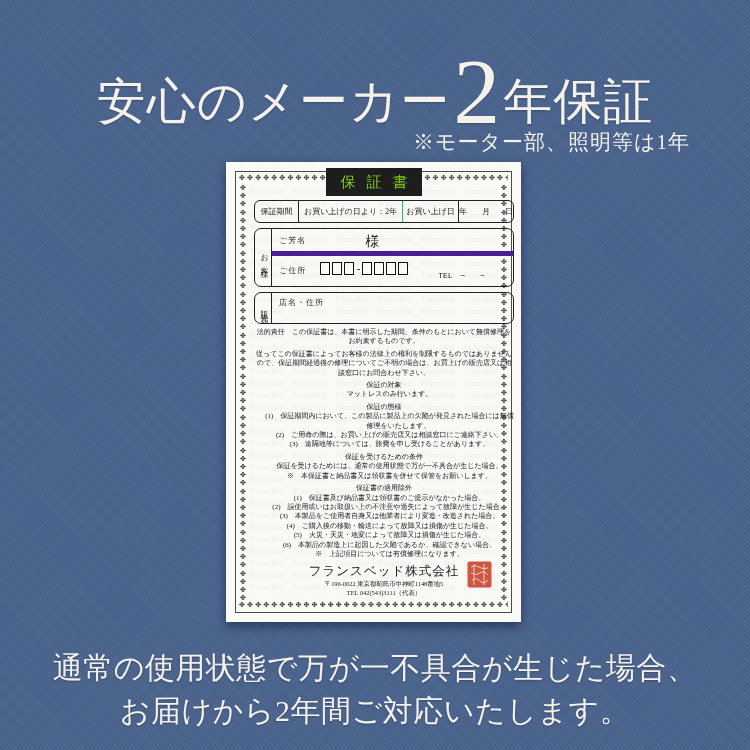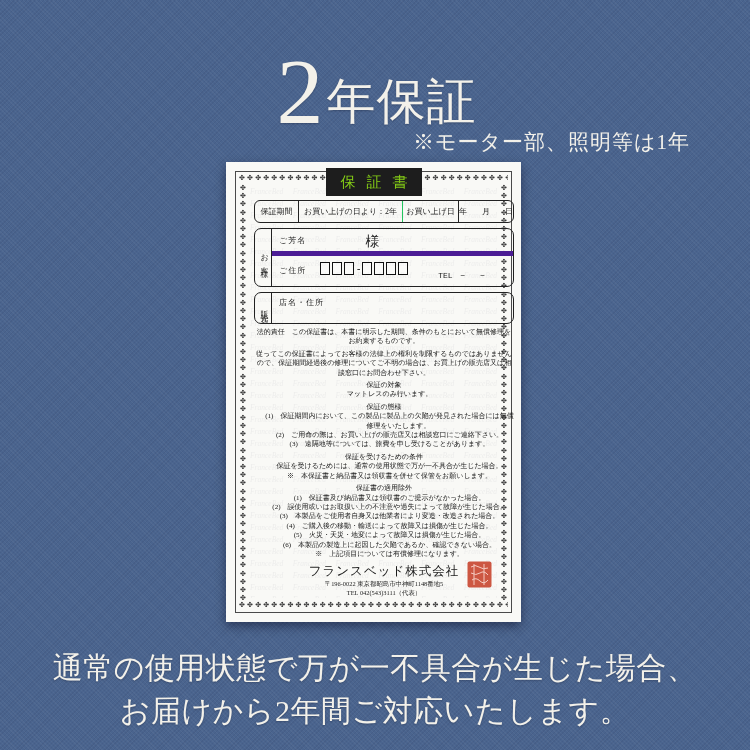--- a/index.html
+++ b/index.html
@@ -110,20 +110,21 @@
     position:absolute; top:646px; left:0; right:0;
     text-align:center; color:#f3f1ea; font-size:30px; line-height:43px;
     letter-spacing:0.5px; text-shadow:0 1px 2px rgba(0,0,20,0.25);
     white-space:nowrap;
   }
 </style>
 </head>
 <body>
 
 <div class="headline">
+  <span class="t-small">安心のメーカー</span>
     <span class="t-big">2</span>
     <span class="t-small">年保証</span>
 </div>
 <div class="subhead">※モーター部、照明等は1年</div>
 
 <div class="cert">
   <div class="watermark">FranceBed FranceBed FranceBed FranceBed FranceBed FranceBed FranceBed FranceBed FranceBed FranceBed FranceBed FranceBed FranceBed FranceBed FranceBed FranceBed FranceBed FranceBed FranceBed FranceBed FranceBed FranceBed FranceBed FranceBed FranceBed FranceBed FranceBed FranceBed FranceBed FranceBed FranceBed FranceBed FranceBed FranceBed FranceBed FranceBed FranceBed FranceBed FranceBed FranceBed FranceBed FranceBed FranceBed FranceBed FranceBed FranceBed FranceBed FranceBed FranceBed FranceBed FranceBed FranceBed FranceBed FranceBed FranceBed FranceBed FranceBed FranceBed FranceBed FranceBed FranceBed FranceBed FranceBed FranceBed FranceBed FranceBed FranceBed FranceBed FranceBed FranceBed FranceBed FranceBed FranceBed FranceBed FranceBed FranceBed FranceBed FranceBed FranceBed FranceBed FranceBed FranceBed FranceBed FranceBed FranceBed FranceBed FranceBed FranceBed FranceBed FranceBed FranceBed FranceBed FranceBed FranceBed FranceBed FranceBed FranceBed FranceBed FranceBed FranceBed FranceBed FranceBed FranceBed FranceBed FranceBed FranceBed FranceBed FranceBed FranceBed FranceBed FranceBed FranceBed FranceBed FranceBed FranceBed FranceBed FranceBed FranceBed FranceBed FranceBed FranceBed FranceBed FranceBed FranceBed FranceBed FranceBed FranceBed FranceBed FranceBed FranceBed FranceBed FranceBed FranceBed FranceBed FranceBed FranceBed FranceBed FranceBed FranceBed FranceBed FranceBed FranceBed FranceBed FranceBed FranceBed FranceBed FranceBed FranceBed FranceBed FranceBed FranceBed FranceBed FranceBed FranceBed FranceBed FranceBed FranceBed FranceBed FranceBed FranceBed FranceBed FranceBed FranceBed FranceBed FranceBed FranceBed FranceBed FranceBed FranceBed FranceBed FranceBed FranceBed FranceBed FranceBed FranceBed FranceBed FranceBed FranceBed FranceBed FranceBed FranceBed FranceBed FranceBed FranceBed FranceBed FranceBed FranceBed FranceBed FranceBed FranceBed FranceBed FranceBed FranceBed FranceBed FranceBed FranceBed FranceBed FranceBed FranceBed FranceBed FranceBed FranceBed FranceBed FranceBed FranceBed FranceBed FranceBed FranceBed FranceBed FranceBed FranceBed FranceBed FranceBed FranceBed FranceBed FranceBed FranceBed FranceBed FranceBed FranceBed FranceBed FranceBed FranceBed FranceBed FranceBed FranceBed FranceBed FranceBed FranceBed FranceBed FranceBed FranceBed FranceBed FranceBed FranceBed FranceBed FranceBed FranceBed FranceBed FranceBed FranceBed FranceBed FranceBed FranceBed FranceBed FranceBed FranceBed FranceBed FranceBed FranceBed FranceBed FranceBed FranceBed FranceBed FranceBed FranceBed FranceBed FranceBed FranceBed FranceBed FranceBed FranceBed FranceBed FranceBed FranceBed FranceBed FranceBed FranceBed FranceBed FranceBed FranceBed FranceBed FranceBed FranceBed FranceBed FranceBed FranceBed FranceBed FranceBed FranceBed FranceBed FranceBed FranceBed FranceBed FranceBed FranceBed FranceBed FranceBed FranceBed FranceBed FranceBed FranceBed FranceBed FranceBed FranceBed FranceBed FranceBed FranceBed FranceBed FranceBed FranceBed FranceBed FranceBed FranceBed FranceBed FranceBed FranceBed FranceBed FranceBed FranceBed FranceBed FranceBed FranceBed FranceBed FranceBed FranceBed FranceBed FranceBed FranceBed FranceBed </div>
   <div class="cert-frame"></div>
   <div class="orn orn-h orn-top">✤✤✤✤✤✤✤✤✤✤✤✤✤✤✤✤✤✤✤✤✤✤✤✤✤✤✤✤✤✤✤✤✤✤✤✤✤✤✤✤✤✤✤✤✤✤✤✤✤✤✤✤✤✤✤✤✤✤✤✤✤✤✤✤✤✤✤✤✤✤✤✤✤✤✤✤✤✤✤✤</div>
   <div class="orn orn-h orn-bottom">✤✤✤✤✤✤✤✤✤✤✤✤✤✤✤✤✤✤✤✤✤✤✤✤✤✤✤✤✤✤✤✤✤✤✤✤✤✤✤✤✤✤✤✤✤✤✤✤✤✤✤✤✤✤✤✤✤✤✤✤✤✤✤✤✤✤✤✤✤✤✤✤✤✤✤✤✤✤✤✤</div>

